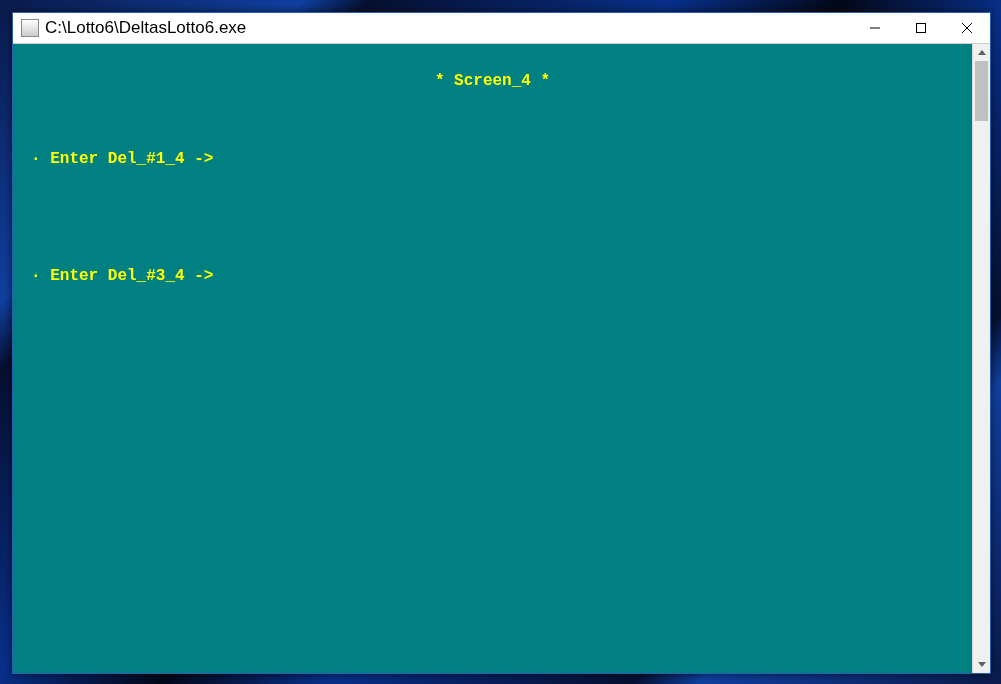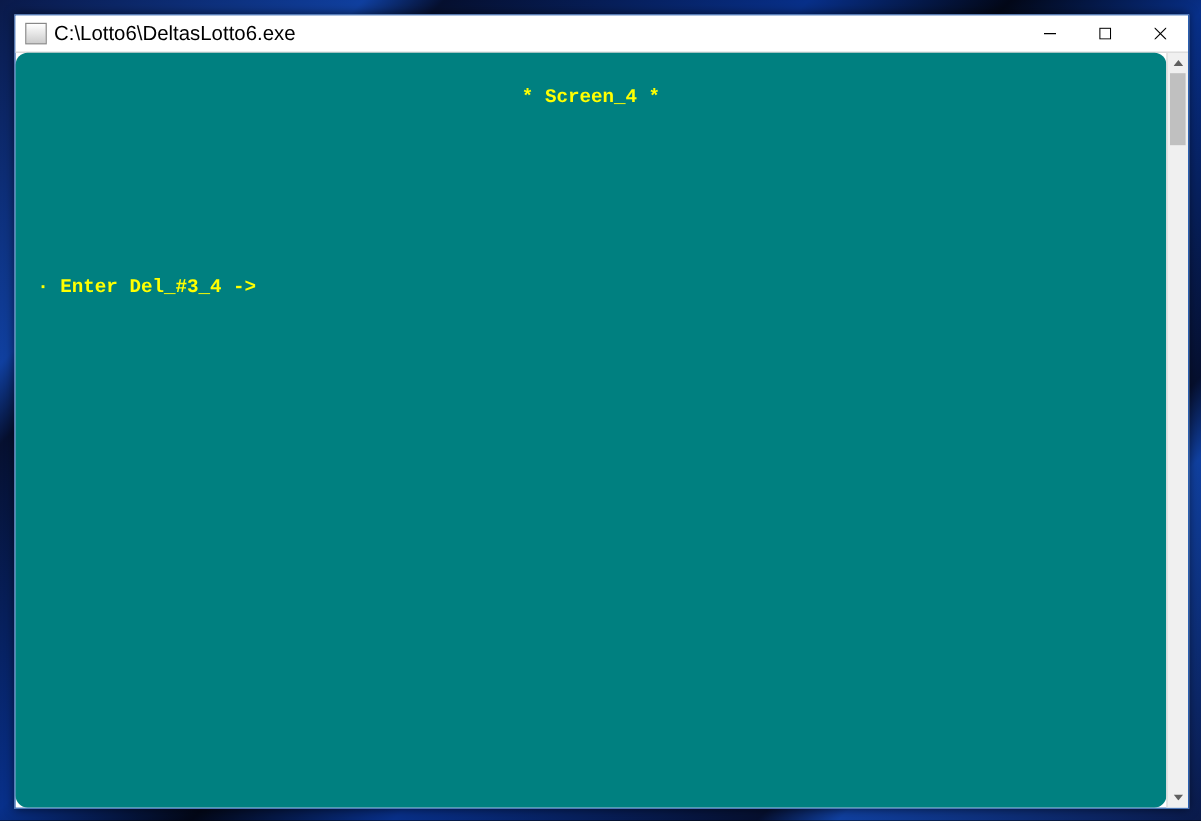--- a/index.html
+++ b/index.html
@@ -79,21 +79,20 @@
     flex: 1 1 auto;
     background: #008080;
     color: #ffff00;
     font-family: Consolas, "Courier New", monospace;
     font-size: 16px;
     font-weight: bold;
     line-height: 1.15;
     padding: 10px 18px 10px 18px;
     white-space: pre;
     overflow: hidden;
-    border-radius: 10px;
   }
   .console .header {
     color: #ffff00;
     text-align: center;
     display: block;
   }
   .console .line {
     display: block;
     margin-top: 0;
   }
@@ -155,20 +154,21 @@
               <line x1="10" y1="0" x2="0" y2="10" stroke="#000" stroke-width="1"></line>
             </svg>
         </div>
       </div>
     </div>
 
     <div class="client">
       <div class="console">
 <span class="header">* Screen_4 *</span>
 <div class="gap"></div>
+<span class="line">· Enter Del_#1_4 -&gt;</span>
 <div class="gap"></div>
 <div class="gap"></div>
 <span class="line">· Enter Del_#3_4 -&gt;</span>
 <div class="gap"></div>
 <div class="gap"></div>
 <div class="gap-big"></div>
 <div class="gap"></div>
 
 
 

